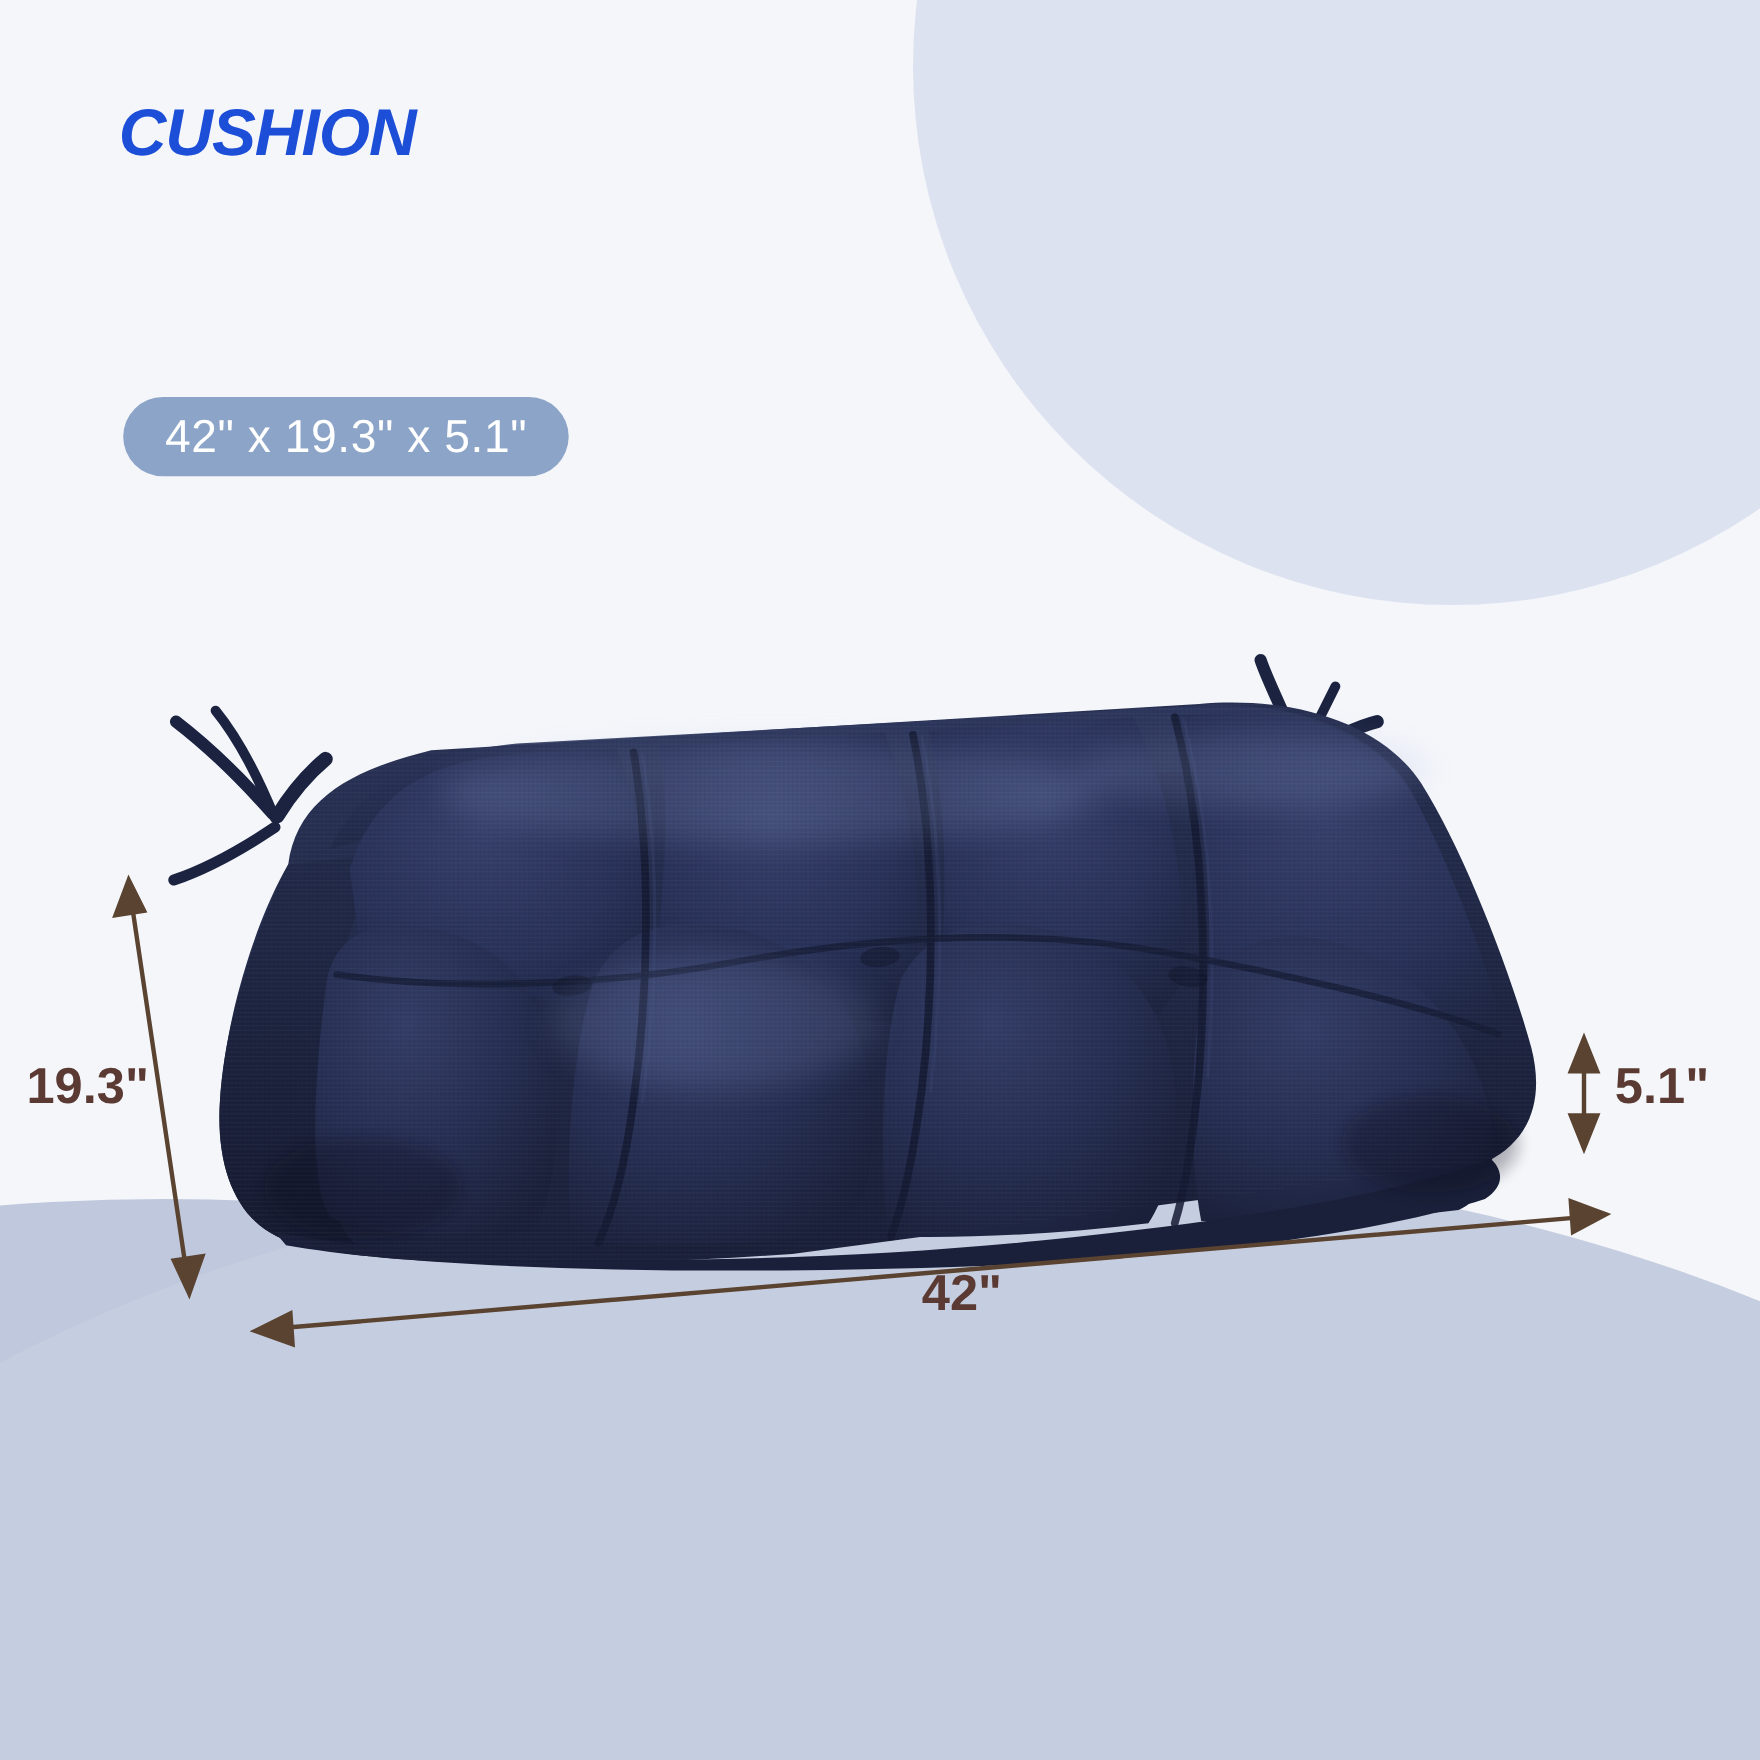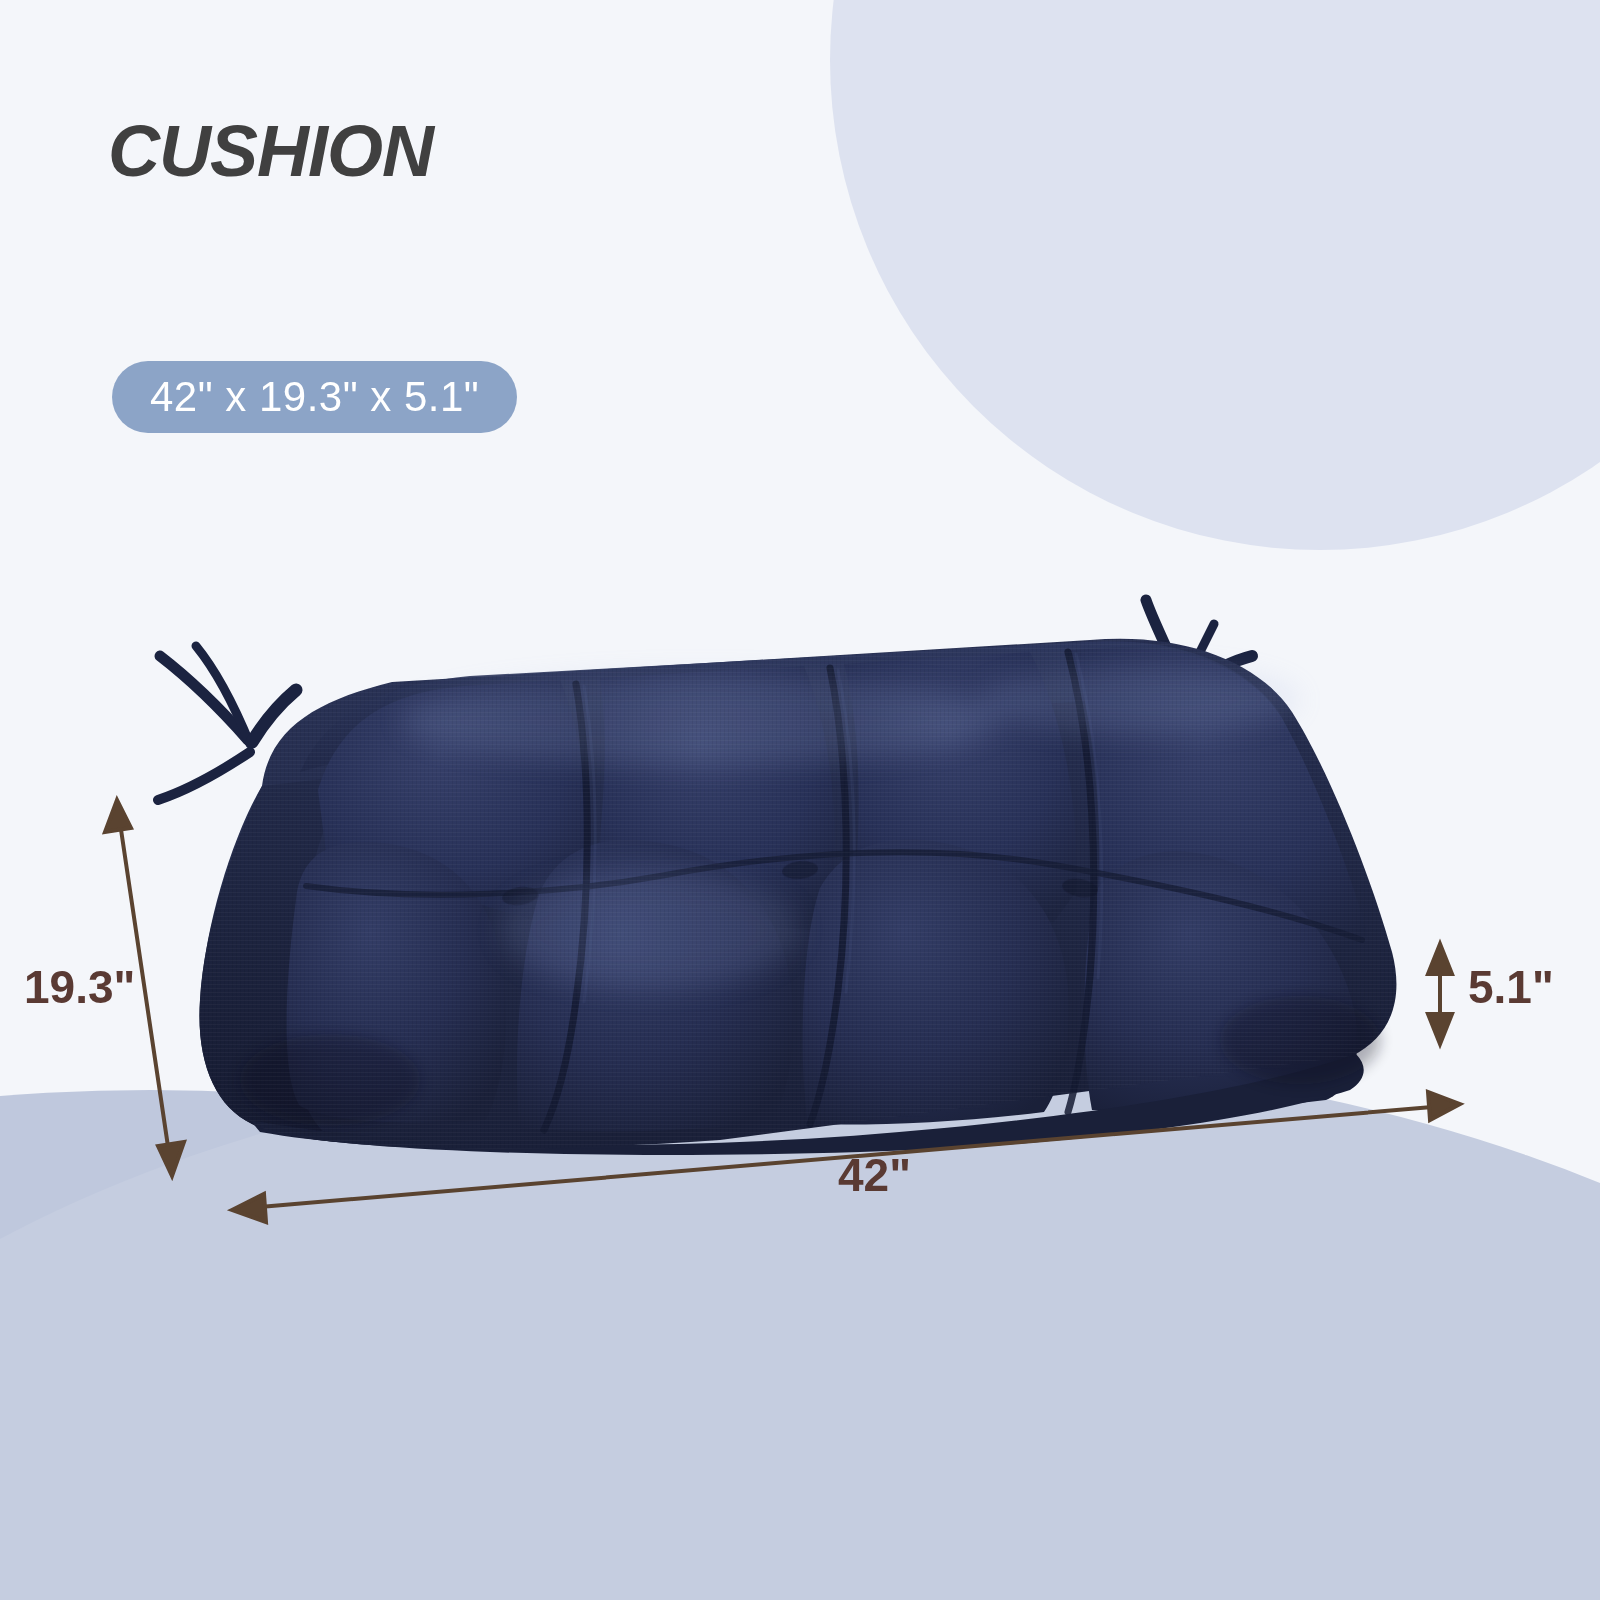--- a/index.html
+++ b/index.html
@@ -46,27 +46,26 @@
     border-radius: 50%;
     background: #bfc8dd;
   }
 
   
   .headline {
     position: absolute;
     left: 108px;
     top: 92px;
     width: 760px;
-    font-size: 72px;
+    font-size: 60px;
     line-height: 0.96;
     font-weight: bold;
     font-style: italic;
     letter-spacing: -1px;
-    color: #404040;
-    margin-top: 25px;
+    color: #1d4ed8;
   }
   .headline .line { display: block; }
 
   .badge {
     position: absolute;
     left: 112px;
     top: 361px;
     height: 72px;
     padding: 0 38px;
     display: flex;

